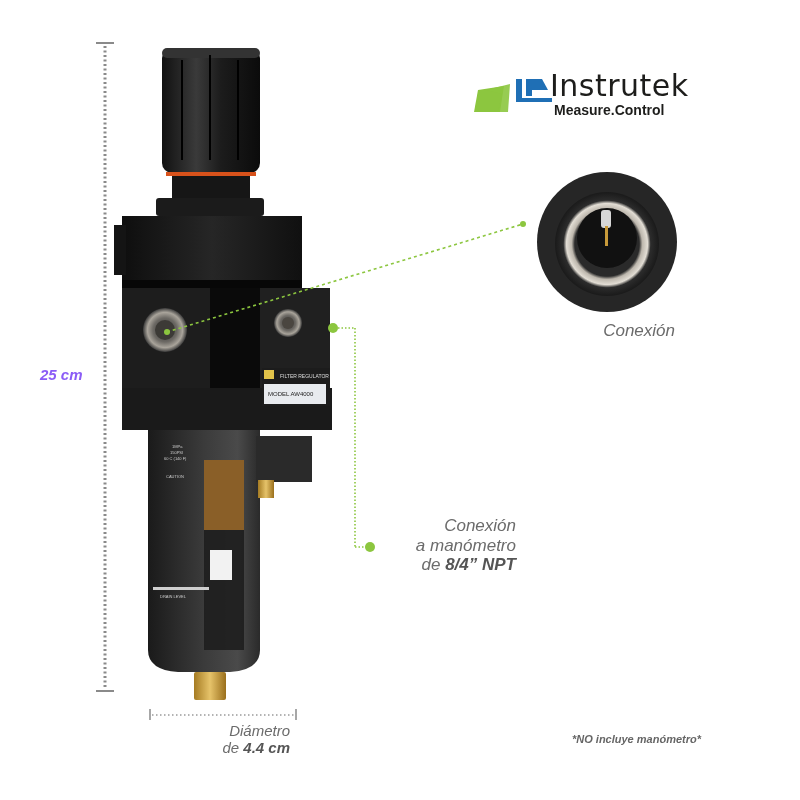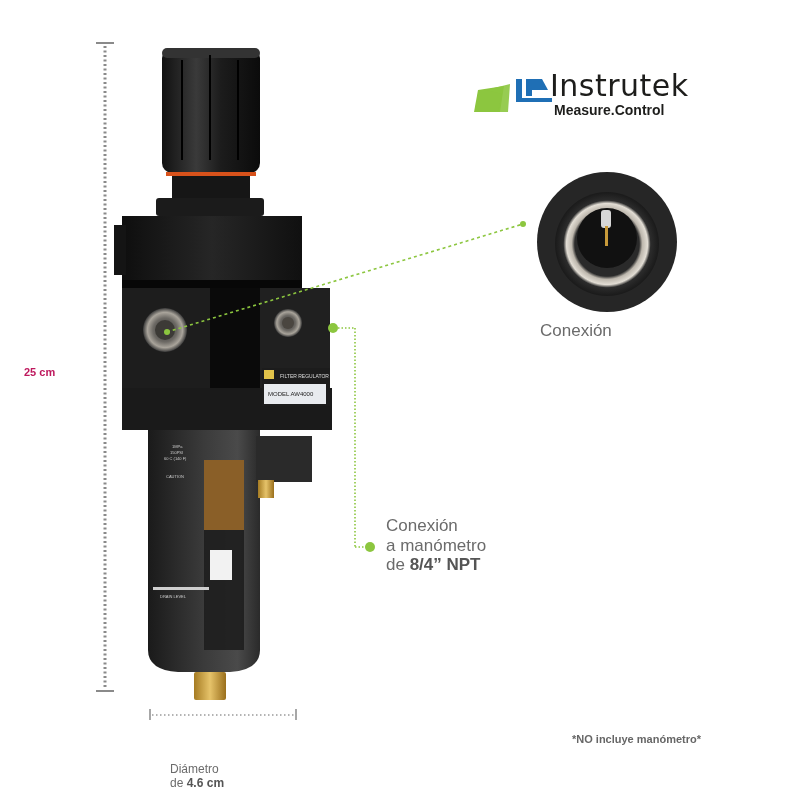--- a/index.html
+++ b/index.html
@@ -1,32 +1,32 @@
 <!DOCTYPE html>
 <html><head>
 <meta charset="utf-8">
 <style>
   html, body { margin:0; padding:0; background:#ffffff; }
   body { width:800px; height:800px; position:relative; overflow:hidden;
          font-family:"Liberation Sans", sans-serif; color:#5a5a5a; }
   .abs { position:absolute; }
-  .lbl { font-family:"Liberation Sans", sans-serif; color:#6b6b6b; text-align:left; line-height:1.15; }
+  .lbl { font-family:"Liberation Sans", sans-serif; color:#6b6b6b; text-align:right; line-height:1.15;font-style:italic; }
   .lbl b { color:#555; font-weight:bold; }
   .logo-word { font-family:"DejaVu Sans", sans-serif; font-size:30px; color:#1d1d1b; letter-spacing:0.5px; }
   .logo-sub { font-family:"Liberation Sans", sans-serif; font-size:14px; font-weight:bold; color:#1d1d1b; }
 </style>
 </head>
 <body>
 
 <svg class="abs" style="left:90px;top:38px" width="30" height="660">
   <line x1="6" y1="5" x2="24" y2="5" stroke="#8a8a8a" stroke-width="2"></line>
   <line x1="15" y1="8" x2="15" y2="650" stroke="#8a8a8a" stroke-width="3" stroke-dasharray="2,2.5"></line>
   <line x1="6" y1="653" x2="24" y2="653" stroke="#8a8a8a" stroke-width="2"></line>
 </svg>
-<div class="abs lbl" style="left:24px;top:366px;font-size:11px;font-weight:bold;color:#be185d;">25 cm</div>
+<div class="abs lbl" style="left:40px;top:366px;font-size:15px;font-weight:bold;color:#8b5cf6;">25 cm</div>
 
 <svg class="abs" style="left:110px;top:40px" width="260" height="670">
   <defs>
     <linearGradient id="knob" x1="0" x2="1">
       <stop offset="0" stop-color="#111"></stop>
         <stop offset="0.35" stop-color="#3a3a3a"></stop>
       <stop offset="0.6" stop-color="#1c1c1c"></stop>
         <stop offset="1" stop-color="#0b0b0b"></stop>
     </linearGradient>
     <linearGradient id="bowl" x1="0" x2="1">
@@ -94,23 +94,23 @@
   <rect x="148" y="440" width="16" height="18" fill="url(#brass)"></rect>
 
   <rect x="84" y="632" width="32" height="28" rx="2" fill="url(#brass)"></rect>
 </svg>
 
 <svg class="abs" style="left:148px;top:708px" width="150" height="14">
   <line x1="2" y1="1" x2="2" y2="12" stroke="#8a8a8a" stroke-width="1.5"></line>
   <line x1="4" y1="7" x2="146" y2="7" stroke="#9a9a9a" stroke-width="1.5" stroke-dasharray="1.5,2.5"></line>
   <line x1="148" y1="1" x2="148" y2="12" stroke="#8a8a8a" stroke-width="1.5"></line>
 </svg>
-<div class="abs lbl" style="left:170px;top:722px;width:120px;font-size:12px;margin-top:41px;">
+<div class="abs lbl" style="left:170px;top:722px;width:120px;font-size:15px;">
   <div>Diámetro</div>
-  <div><span>de </span><b>4.6 cm</b></div>
+  <div><span>de </span><b>4.4 cm</b></div>
 </div>
 
 <svg class="abs" style="left:0;top:0" width="800" height="800">
   <line x1="167" y1="332" x2="523" y2="224" stroke="#8cc63f" stroke-width="1.6" stroke-dasharray="3,3"></line>
   <circle cx="167" cy="332" r="3" fill="#8cc63f"></circle>
   <circle cx="523" cy="224" r="3" fill="#8cc63f"></circle>
   <circle cx="333" cy="328" r="5" fill="#8cc63f"></circle>
   <line x1="338" y1="328" x2="355" y2="328" stroke="#8cc63f" stroke-width="1.6" stroke-dasharray="1.5,2"></line>
   <line x1="355" y1="328" x2="355" y2="547" stroke="#8cc63f" stroke-width="1.6" stroke-dasharray="1.5,2"></line>
   <line x1="355" y1="547" x2="368" y2="547" stroke="#8cc63f" stroke-width="1.6" stroke-dasharray="1.5,2"></line>

